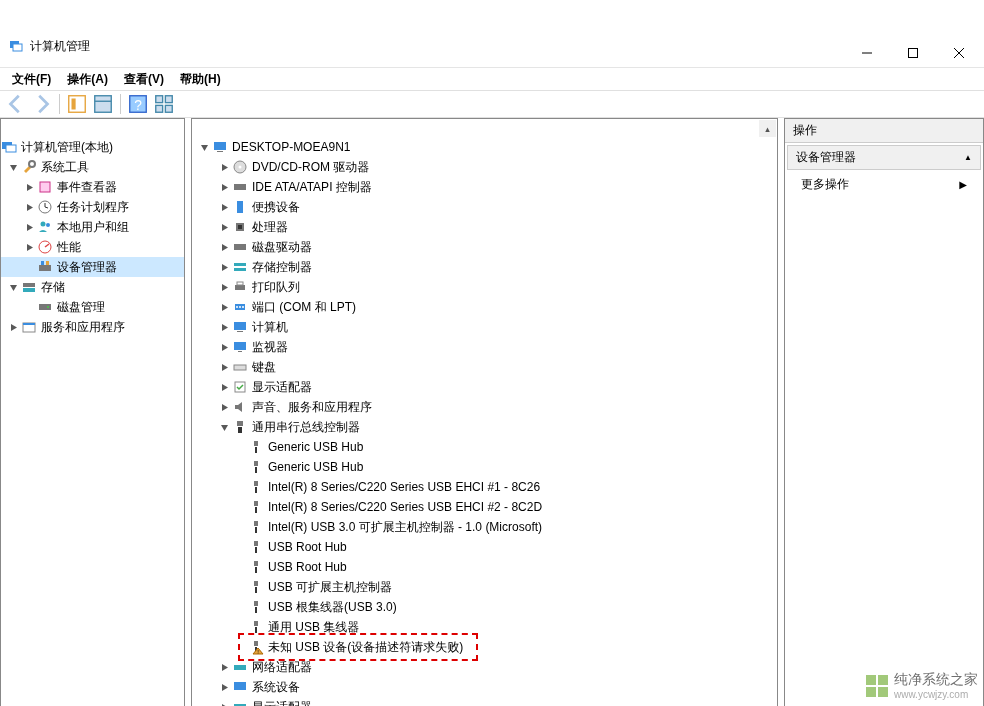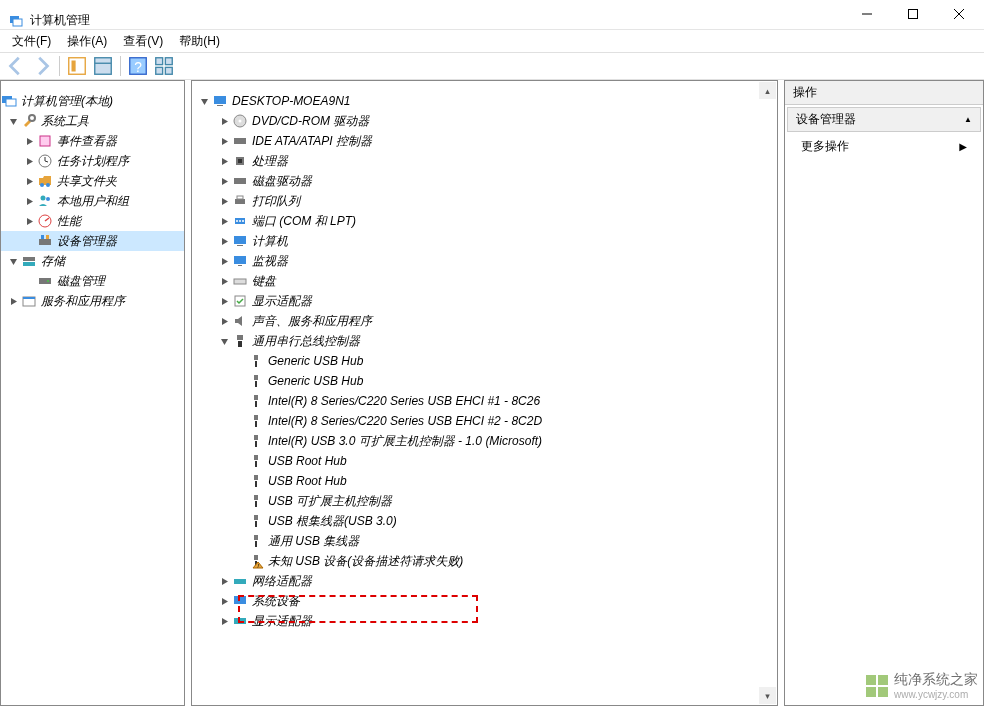--- a/index.html
+++ b/index.html
@@ -1,44 +1,44 @@
 <!DOCTYPE html>
 <html><head>
 <meta charset="utf-8">
 <style>
 * { box-sizing: border-box; margin: 0; padding: 0; font-family: "Microsoft YaHei", "Segoe UI", sans-serif; }
 body { background: #fff; width: 984px; height: 706px; overflow: hidden; font-size: 12px; position: relative; }
 
 
-.titlebar { height: 30px; display: flex; align-items: flex-end; padding: 0 2px; border-bottom: 1px solid #e5e5e5; }
+.titlebar { height: 30px; display: flex; align-items: flex-start; padding: 0 2px; border-bottom: 1px solid #e5e5e5; margin-top: 38px; }
 .titlebar .app-icon { width: 16px; height: 16px; margin: 0 6px; display: inline-flex; align-items: center; justify-content: center; }
 .titlebar .title-text { flex: 1; font-size: 12px; color: #000; }
 .win-btn { width: 46px; height: 30px; display: flex; align-items: center; justify-content: center; }
 .win-btn svg { width: 10px; height: 10px; }
 
 
-.menubar { height: 22px; display: flex; align-items: center; padding: 0 4px; }
+.menubar { height: 22px; display: flex; align-items: center; padding: 0 4px; font-weight: bold; }
 .menubar .menu-item { padding: 2px 8px; font-size: 12px; color: #000; }
 
 
 .toolbar { height: 28px; display: flex; align-items: center; padding: 0 4px; border-top: 1px solid #e0e0e0; border-bottom: 1px solid #e0e0e0; gap: 2px; }
 .tbtn { width: 24px; height: 22px; display: inline-flex; align-items: center; justify-content: center; border: 1px solid transparent; }
 .tbtn.disabled { opacity: 0.4; }
 .tsep { width: 1px; height: 20px; background: #ccc; margin: 0 3px; }
 
 
 .main { display: flex; height: 626px; }
 .panel { border: 1px solid #888; height: 100%; overflow: auto; position: relative; }
 .panel-left { width: 185px; flex-shrink: 0; }
 .panel-mid { flex: 1; }
 .panel-right { width: 200px; flex-shrink: 0; }
 .splitter { width: 6px; cursor: col-resize; flex-shrink: 0; }
 
 
-.tree { padding: 10px 0; font-size: 12px; font-style: italic; }
+.tree { padding: 18px 0; font-size: 12px; }
 .tree-row { display: flex; align-items: center; height: 20px; padding-right: 4px; white-space: nowrap; }
 .tree-row.selected { background: #cce8ff; }
 .twisty { width: 16px; height: 16px; display: inline-flex; align-items: center; justify-content: center; flex-shrink: 0; }
 .twisty svg { width: 9px; height: 9px; }
 .row-icon { width: 16px; height: 16px; margin-right: 4px; flex-shrink: 0; display: inline-flex; align-items: center; justify-content: center; }
 .tree-label { color: #000; }
 .indent { display: inline-block; flex-shrink: 0; }
 
 
 .actions-header { background: #f0f0f0; border-bottom: 1px solid #ccc; padding: 3px 8px; font-size: 12px; }
@@ -208,36 +208,20 @@
       </div>
       <div class="tree-row">
         <span class="indent" style="width:20px"></span>
         <span class="twisty">
             <svg viewBox="0 0 9 9">
               <path d="M2 1 L8 4.5 L2 8 Z" fill="#595959"></path>
             </svg>
           </span>
         <span class="row-icon">
             <svg viewBox="0 0 16 16">
-              <path d="M2 5 L6 5 L7 3 L14 3 L14 12 L2 12 Z" class="ic-amber"></path>
-              <circle cx="5" cy="12" r="2" class="ic-blue"></circle>
-              <circle cx="11" cy="12" r="2" class="ic-blue"></circle>
-            </svg>
-          </span>
-        <span class="tree-label">共享文件夹</span>
-      </div>
-      <div class="tree-row">
-        <span class="indent" style="width:20px"></span>
-        <span class="twisty">
-            <svg viewBox="0 0 9 9">
-              <path d="M2 1 L8 4.5 L2 8 Z" fill="#595959"></path>
-            </svg>
-          </span>
-        <span class="row-icon">
-            <svg viewBox="0 0 16 16">
               <circle cx="6" cy="5" r="2.5" class="ic-teal"></circle>
               <circle cx="11" cy="6" r="2" class="ic-blue"></circle>
               <path d="M2 13 Q6 9 10 13 Z" class="ic-teal"></path>
             </svg>
           </span>
         <span class="tree-label">本地用户和组</span>
       </div>
       <div class="tree-row">
         <span class="indent" style="width:20px"></span>
         <span class="twisty">
@@ -359,39 +343,68 @@
         </div>
       <div class="tree-row">
           <span class="indent" style="width:24px"></span>
           <span class="twisty">
             <svg viewBox="0 0 9 9">
               <path d="M2 1 L8 4.5 L2 8 Z" fill="#595959"></path>
             </svg>
           </span>
           <span class="row-icon">
             <svg viewBox="0 0 16 16">
+              <rect x="5" y="2" width="6" height="12" class="ic-blue"></rect>
+            </svg>
+          </span>
+          <span class="tree-label">便携设备</span>
+        </div>
+      <div class="tree-row">
+          <span class="indent" style="width:24px"></span>
+          <span class="twisty">
+            <svg viewBox="0 0 9 9">
+              <path d="M2 1 L8 4.5 L2 8 Z" fill="#595959"></path>
+            </svg>
+          </span>
+          <span class="row-icon">
+            <svg viewBox="0 0 16 16">
               <rect x="4" y="4" width="8" height="8" class="ic-gray"></rect>
               <rect x="6" y="6" width="4" height="4" fill="#333"></rect>
             </svg>
           </span>
           <span class="tree-label">处理器</span>
         </div>
       <div class="tree-row">
           <span class="indent" style="width:24px"></span>
           <span class="twisty">
             <svg viewBox="0 0 9 9">
               <path d="M2 1 L8 4.5 L2 8 Z" fill="#595959"></path>
             </svg>
           </span>
           <span class="row-icon">
             <svg viewBox="0 0 16 16">
               <rect x="2" y="5" width="12" height="6" class="ic-gray"></rect>
             </svg>
           </span>
           <span class="tree-label">磁盘驱动器</span>
+        </div>
+      <div class="tree-row">
+          <span class="indent" style="width:24px"></span>
+          <span class="twisty">
+            <svg viewBox="0 0 9 9">
+              <path d="M2 1 L8 4.5 L2 8 Z" fill="#595959"></path>
+            </svg>
+          </span>
+          <span class="row-icon">
+            <svg viewBox="0 0 16 16">
+              <rect x="2" y="4" width="12" height="3" class="ic-teal"></rect>
+              <rect x="2" y="9" width="12" height="3" class="ic-teal"></rect>
+            </svg>
+          </span>
+          <span class="tree-label">存储控制器</span>
         </div>
       <div class="tree-row">
           <span class="indent" style="width:24px"></span>
           <span class="twisty">
             <svg viewBox="0 0 9 9">
               <path d="M2 1 L8 4.5 L2 8 Z" fill="#595959"></path>
             </svg>
           </span>
           <span class="row-icon">
             <svg viewBox="0 0 16 16">

